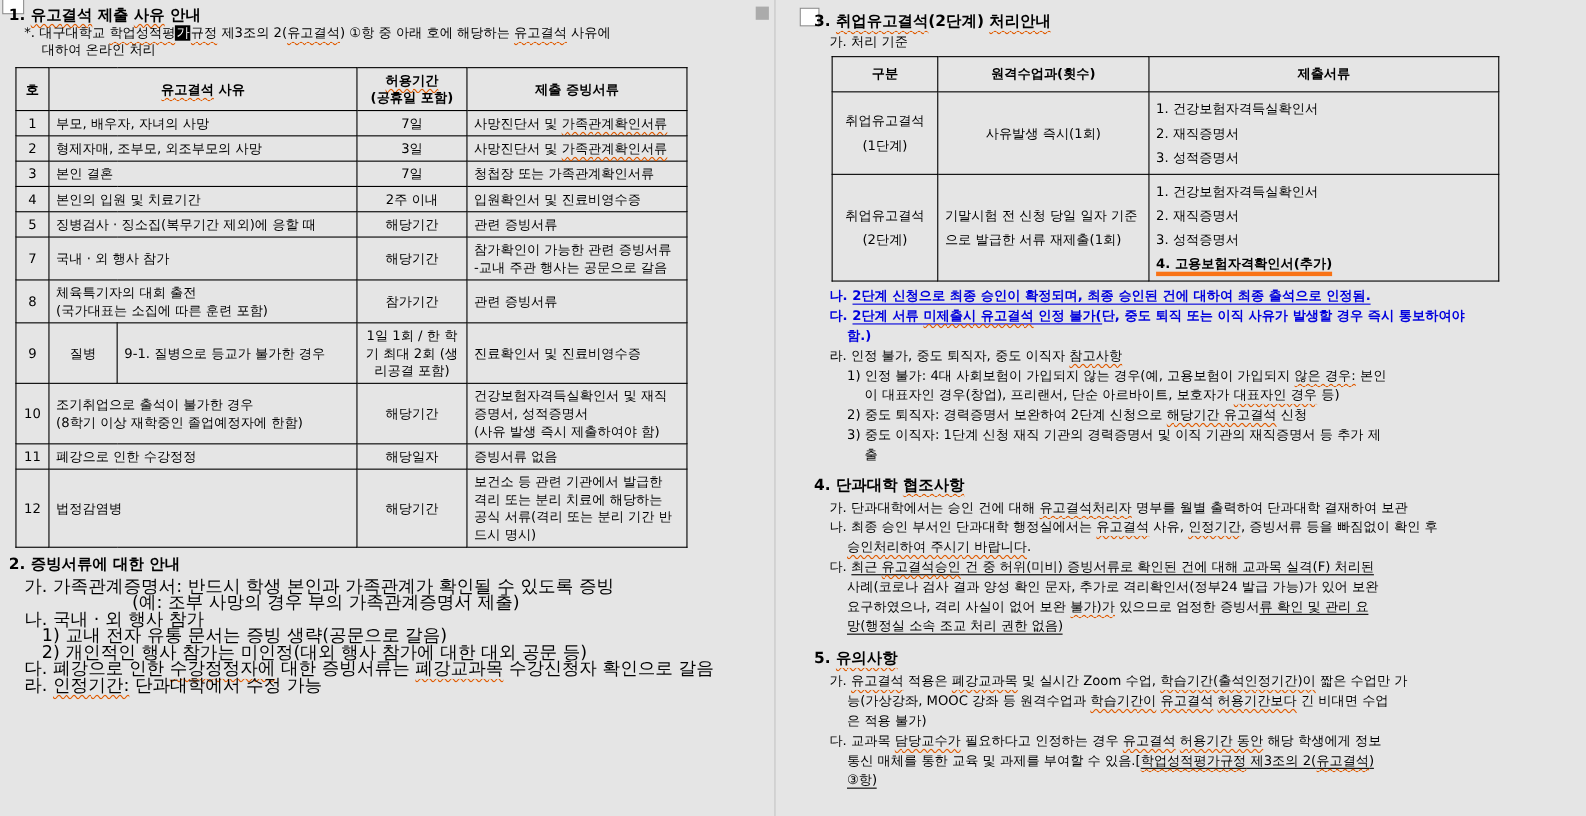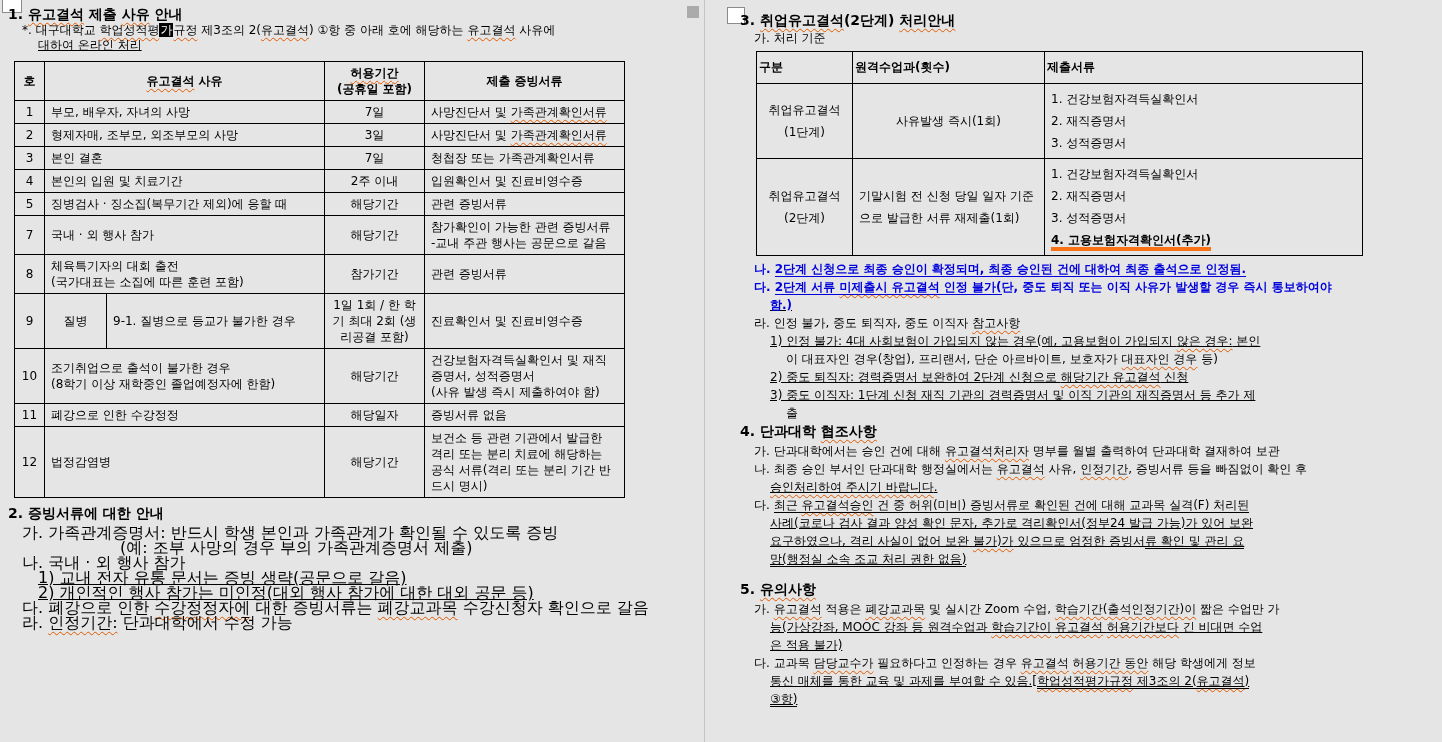--- a/index.html
+++ b/index.html
@@ -10,42 +10,42 @@
   .right-page{left:712px;width:730px;padding:11px 0 0 28px;}
   .divider{position:absolute;left:704px;top:0;width:1px;height:742px;background:#c4c4c4;}
   .corner{position:absolute;border:1px solid #8a8a8a;background:#fff;}
   .c-tl{left:2px;top:-4px;width:18px;height:15px;}
   .c-rp{left:727px;top:7px;width:16px;height:15px;}
   .graysq{position:absolute;left:687px;top:6px;width:12px;height:12px;background:#ababab;}
 
   .hd{font-weight:bold;font-size:14px;line-height:18px;white-space:pre-wrap;}
   .ll{font-size:16px;line-height:15px;white-space:pre-wrap;}
   .rl{font-size:12px;line-height:18px;white-space:pre-wrap;}
-  .i1{padding-left:14px;} .i2{padding-left:30px;text-decoration:underline;} .i3{padding-left:46px;} .iex{padding-left:112px;}
+  .i1{padding-left:14px;} .i2{padding-left:30px;} .i3{padding-left:46px;} .iex{padding-left:112px;}
   .note{font-size:12px;line-height:15px;white-space:pre-wrap;}
 
   table{border-collapse:collapse;table-layout:fixed;}
   td,th{border:1px solid #000;font-size:12px;vertical-align:middle;}
   .t1{width:610px;margin:8px 0 6px 6px;}
   .t1 th{font-weight:bold;text-align:center;padding:3px 2px;line-height:16px;}
   .t1 td{padding:3px 6px;line-height:16px;}
   .t2{width:606px;margin:4px 0 4px 16px;}
-  .t2 th{font-weight:bold;text-align:left;padding:7px 2px;}
+  .t2 th{font-weight:bold;text-align:center;padding:7px 2px;}
   .t2 td{padding:4px 6px;line-height:22px;}
   .c{text-align:center;}
   .pre{white-space:pre-line;}
   .lh-wide{line-height:20px;}
   .type-cell{line-height:20px;}
 
   .sq{text-decoration-line:underline;text-decoration-style:wavy;text-decoration-color:#e05a00;text-decoration-thickness:1px;text-underline-offset:3px;}
   .hl{background:#000;color:#fff;padding:0 1px;}
   .bb{color:#0000dd;font-weight:bold;}
   .un{border-bottom:1px solid currentColor;}
   .bu{font-weight:bold;border-bottom:4px solid #f97316;}
-  .mt-h4{margin-bottom:2px;}
+  .mt-h4{margin-top:10px;margin-bottom:2px;}
   .mt-h5{margin-top:12px;margin-bottom:2px;}
   .mt-h2{margin-top:6px;margin-bottom:3px;}
 </style>
 </head>
 <body>
 
 <div class="canvas">
   <div class="corner c-tl"></div>
   <div class="graysq"></div>
   <div class="divider"></div>

